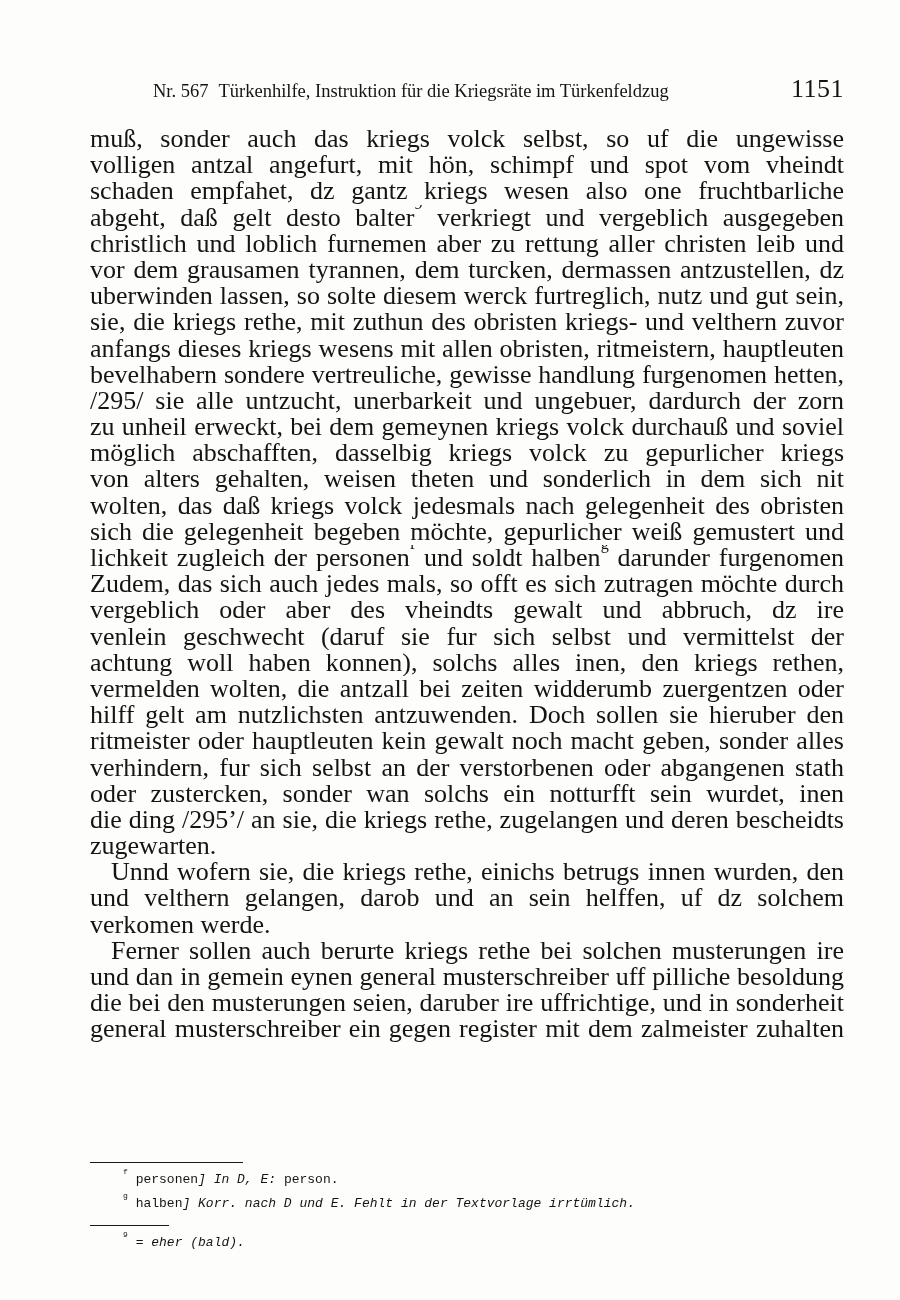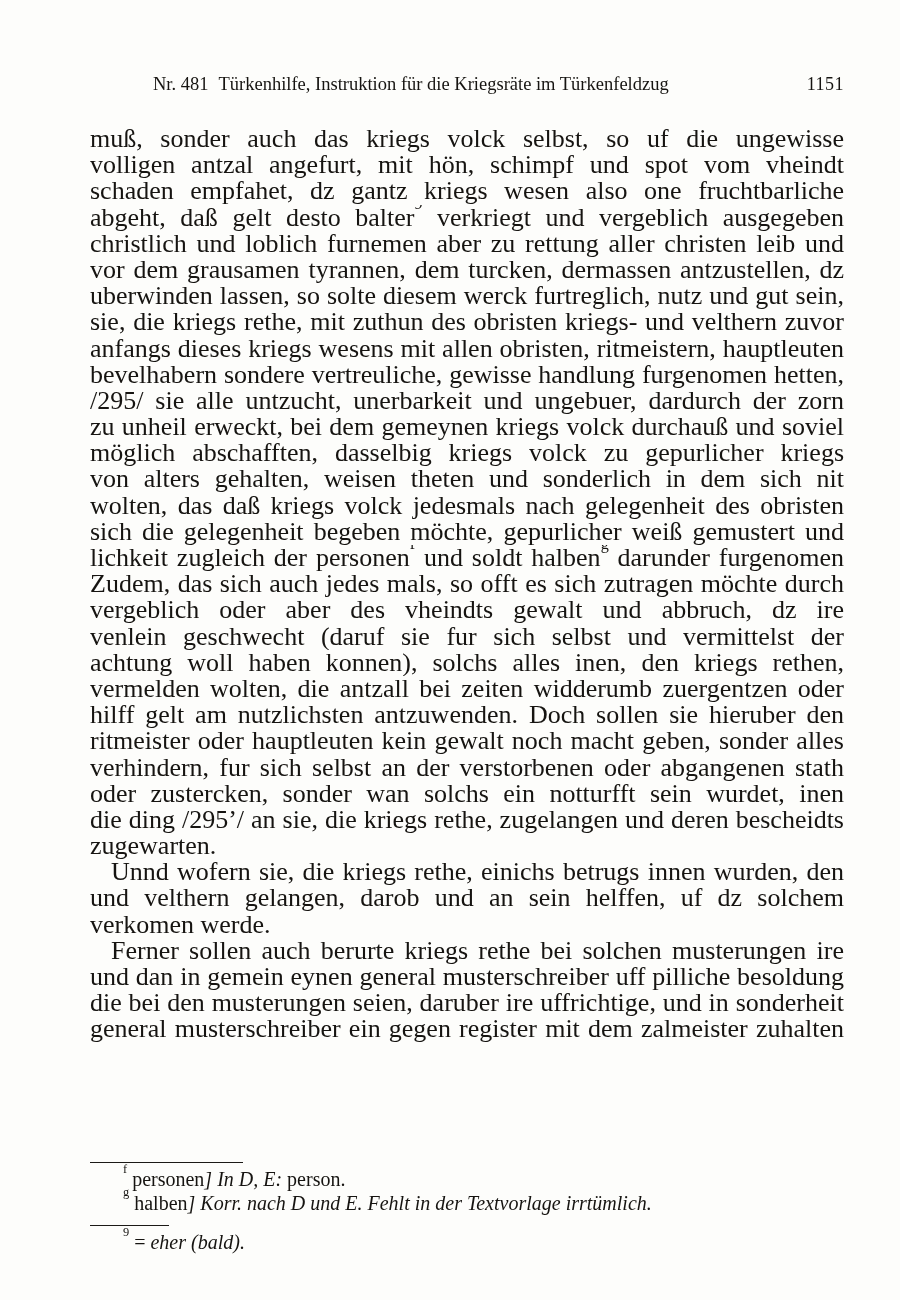--- a/index.html
+++ b/index.html
@@ -24,21 +24,21 @@
     width: 754px;
     display: flex;
     align-items: baseline;
     font-size: 18.5px;
     white-space: nowrap;
   }
   .doc-number { margin-left: 63px; }
   .header-title { margin-left: 10px; }
   .page-number {
     margin-left: auto;
-    font-size: 18px;
+    font-size: 26px;
     letter-spacing: 0.5px;
   }
   
   .body-text {
     position: absolute;
     left: 90px;
     top: 126px;
     width: 754px;
   }
   .line {
@@ -75,33 +75,34 @@
   }
   .fn-block-apparatus { top: 1162px; }
   .fn-block-editorial { top: 1225px; }
   .fn-rule {
     border-top: 1.6px solid #1c1a17;
     margin-bottom: 5px;
   }
   .fn-rule-long { width: 153px; }
   .fn-rule-short { width: 79px; }
   .fn-line {
-    font-size: 20px;
+    font-size: 13px;
     line-height: 23.5px;
     padding-left: 33px;
     text-align: left;
+    font-family: Liberation Mono, monospace;
   }
 </style>
 </head>
 <body>
 
 <div class="page">
 
   <div class="running-header">
-    <span class="doc-number">Nr. 481</span>
+    <span class="doc-number">Nr. 567</span>
     <span class="header-title">Türkenhilfe, Instruktion für die Kriegsräte im Türkenfeldzug</span>
     <span class="page-number">1151</span>
   </div>
 
   <div class="body-text" id="body-text">
       <div class="line">muß, sonder auch das kriegs volck selbst, so uf die ungewisse verwenung <i>[!]</i> der</div>
       <div class="line">volligen antzal angefurt, mit hön, schimpf und spot vom vheindt ubermannet,</div>
       <div class="line">schaden empfahet, dz gantz kriegs wesen also one fruchtbarliche außrichtung</div>
       <div class="line">abgeht, daß gelt desto balter<sup>9</sup> verkriegt und vergeblich ausgegeben wurdet, diß</div>
       <div class="line">christlich und loblich furnemen aber zu rettung aller christen leib und seelen</div>

